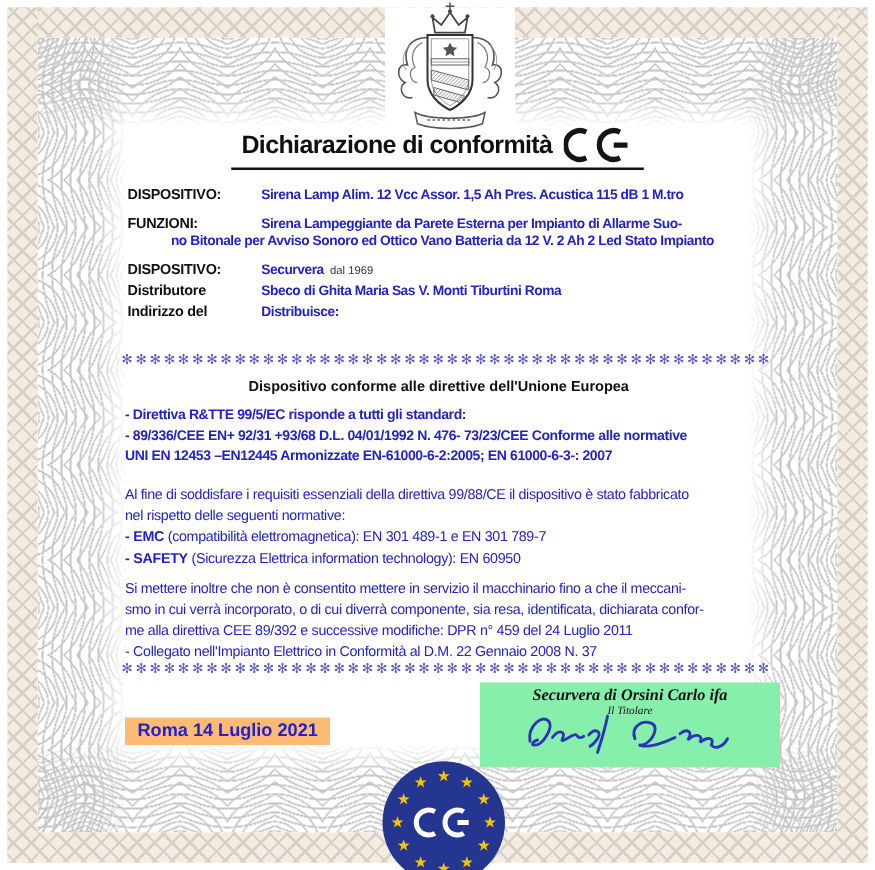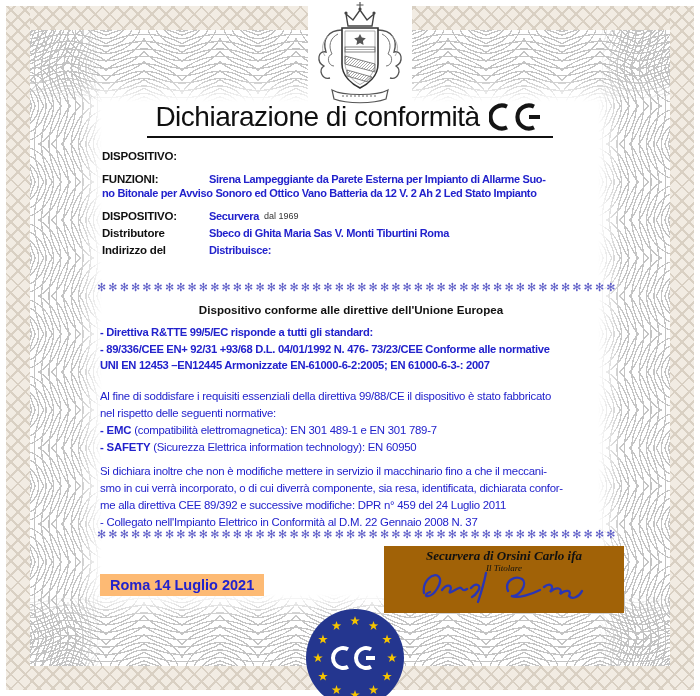--- a/index.html
+++ b/index.html
@@ -31,45 +31,45 @@
   .gui.top{top:30px;-webkit-mask-image:linear-gradient(to bottom,#000 65%,transparent);mask-image:linear-gradient(to bottom,#000 65%,transparent)}
   .gui.bot{bottom:30px;-webkit-mask-image:linear-gradient(to top,#000 65%,transparent);mask-image:linear-gradient(to top,#000 65%,transparent)}
   .gui.lft{left:30px;-webkit-mask-image:linear-gradient(to right,#000 65%,transparent);mask-image:linear-gradient(to right,#000 65%,transparent)}
   .gui.rgt{right:30px;-webkit-mask-image:linear-gradient(to left,#000 65%,transparent);mask-image:linear-gradient(to left,#000 65%,transparent)}
 
   .abs{position:absolute;z-index:2;}
 
   
   #title{top:101px;left:60px;width:580px;text-align:center;}
   .title-wrap{display:inline-flex;align-items:center;gap:9px;border-bottom:2px solid #101010;padding:0 8px 3px;}
-  .title-text{font-size:28px;font-weight:normal;letter-spacing:-0.5px;color:#101010;white-space:nowrap;}
+  .title-text{font-size:20px;font-weight:bold;letter-spacing:-0.5px;color:#101010;white-space:nowrap;}
 
   
   #fields{top:149px;left:102px;width:504px;}
   .frow{display:flex;line-height:14px;margin-bottom:9px;}
   .frow.tight{margin-bottom:3px;}
   .flabel{font-weight:bold;font-size:11.5px;color:#111;width:107px;flex:none;letter-spacing:-0.2px;}
   .bval{font-weight:bold;color:#2222cc;font-size:11px;letter-spacing:-0.35px;white-space:nowrap;}
   .since{font-size:9px;color:#333;font-weight:normal;letter-spacing:0;margin-left:5px;text-align:center;}
-  .vline2{line-height:14px;margin:-4px 0 9px 0;}
+  .vline2{line-height:14px;margin:-4px 0 9px 0;text-align:center;}
 
   .stars{font-size:11px;letter-spacing:2.1px;color:#5b5bc6;text-align:center;white-space:nowrap;}
   #stars1{top:281px;left:97px;width:506px;}
   #stars2{top:528px;left:97px;width:506px;}
 
   #euhead{top:303px;left:100px;width:502px;text-align:center;font-weight:bold;font-size:11.6px;color:#111;}
   #stds{top:324px;left:100px;width:505px;}
   .std{font-weight:bold;font-size:11.2px;letter-spacing:-0.3px;line-height:16.5px;color:#2222cc;white-space:nowrap;}
   #comp{top:388px;left:100px;width:505px;}
   .body-txt{font-size:11.4px;letter-spacing:-0.25px;line-height:16.9px;color:#2222cc;white-space:nowrap;}
   .body-txt b{letter-spacing:-0.2px;}
   #decl{top:463px;left:100px;width:505px;}
 
   
-  #sig{top:546px;left:384px;width:232px;text-align:center;background:#a16207;padding:2px 4px;}
+  #sig{top:546px;left:384px;width:232px;text-align:center;background:#86efac;padding:2px 4px;}
   .sig-company{font-family:"Liberation Serif",serif;font-style:italic;font-weight:bold;font-size:13px;color:#111;white-space:nowrap;}
   .sig-role{font-family:"Liberation Serif",serif;font-style:italic;font-size:9px;color:#111;margin-top:-1px;}
   .sig-script{margin-top:-10px;}
   #date{top:574px;left:100px;font-size:14.5px;font-weight:bold;color:#2222cc;background:#fdba74;padding:3px 10px;white-space:nowrap;}
   #emblem{top:606px;left:303px;width:104px;height:104px;z-index:5;}
   #crest{top:0px;left:298px;width:124px;height:106px;z-index:2;}
 </style>
 </head>
 <body>
 
@@ -128,20 +128,21 @@
       <svg width="56" height="30" viewBox="0 0 56 30">
         <path d="M18,4.66 A11.5,11.5 0 1 0 18,25.34" fill="none" stroke="#141414" stroke-width="4.2"></path>
         <path d="M45,4.66 A11.5,11.5 0 1 0 45,25.34 M40,15 H51" fill="none" stroke="#141414" stroke-width="4.2"></path>
       </svg>
     </span>
   </div>
 
   <div class="abs" id="fields">
     <div class="frow">
       <span class="flabel">DISPOSITIVO:</span>
+      <span class="bval">Sirena Lamp Alim. 12 Vcc Assor. 1,5 Ah Pres. Acustica 115 dB 1 M.tro</span>
     </div>
     <div class="frow" style="margin-bottom:4px">
       <span class="flabel">FUNZIONI:</span>
       <span class="bval">Sirena Lampeggiante da Parete Esterna per Impianto di Allarme Suo-</span>
     </div>
     <div class="bval vline2">no Bitonale per Avviso Sonoro ed Ottico Vano Batteria da 12 V. 2 Ah 2 Led Stato Impianto</div>
     <div class="frow tight">
       <span class="flabel">DISPOSITIVO:</span>
       <span class="bval">Securvera</span>
       <span class="since">dal 1969</span>
@@ -167,21 +168,21 @@
   </div>
 
   <div class="abs" id="comp">
     <div class="body-txt">Al fine di soddisfare i requisiti essenziali della direttiva 99/88/CE il dispositivo è stato fabbricato</div>
     <div class="body-txt">nel rispetto delle seguenti normative:</div>
     <div class="body-txt"><b>- EMC</b><span> (compatibilità elettromagnetica): EN 301 489-1 e EN 301 789-7</span></div>
     <div class="body-txt"><b>- SAFETY</b><span> (Sicurezza Elettrica information technology): EN 60950</span></div>
   </div>
 
   <div class="abs" id="decl">
-    <div class="body-txt">Si dichiara inoltre che non è modifiche mettere in servizio il macchinario fino a che il meccani-</div>
+    <div class="body-txt">Si mettere inoltre che non è consentito mettere in servizio il macchinario fino a che il meccani-</div>
     <div class="body-txt">smo in cui verrà incorporato, o di cui diverrà componente, sia resa, identificata, dichiarata confor-</div>
     <div class="body-txt">me alla direttiva CEE 89/392 e successive modifiche: DPR n° 459 del 24 Luglio 2011</div>
     <div class="body-txt">- Collegato nell'Impianto Elettrico in Conformità al D.M. 22 Gennaio 2008 N. 37</div>
   </div>
 
   <div class="abs" id="sig">
     <div class="sig-company">Securvera di Orsini Carlo ifa</div>
     <div class="sig-role">Il Titolare</div>
     <div class="sig-script" title="Orsini Carlo">
       <svg width="180" height="44" viewBox="0 0 180 44">

